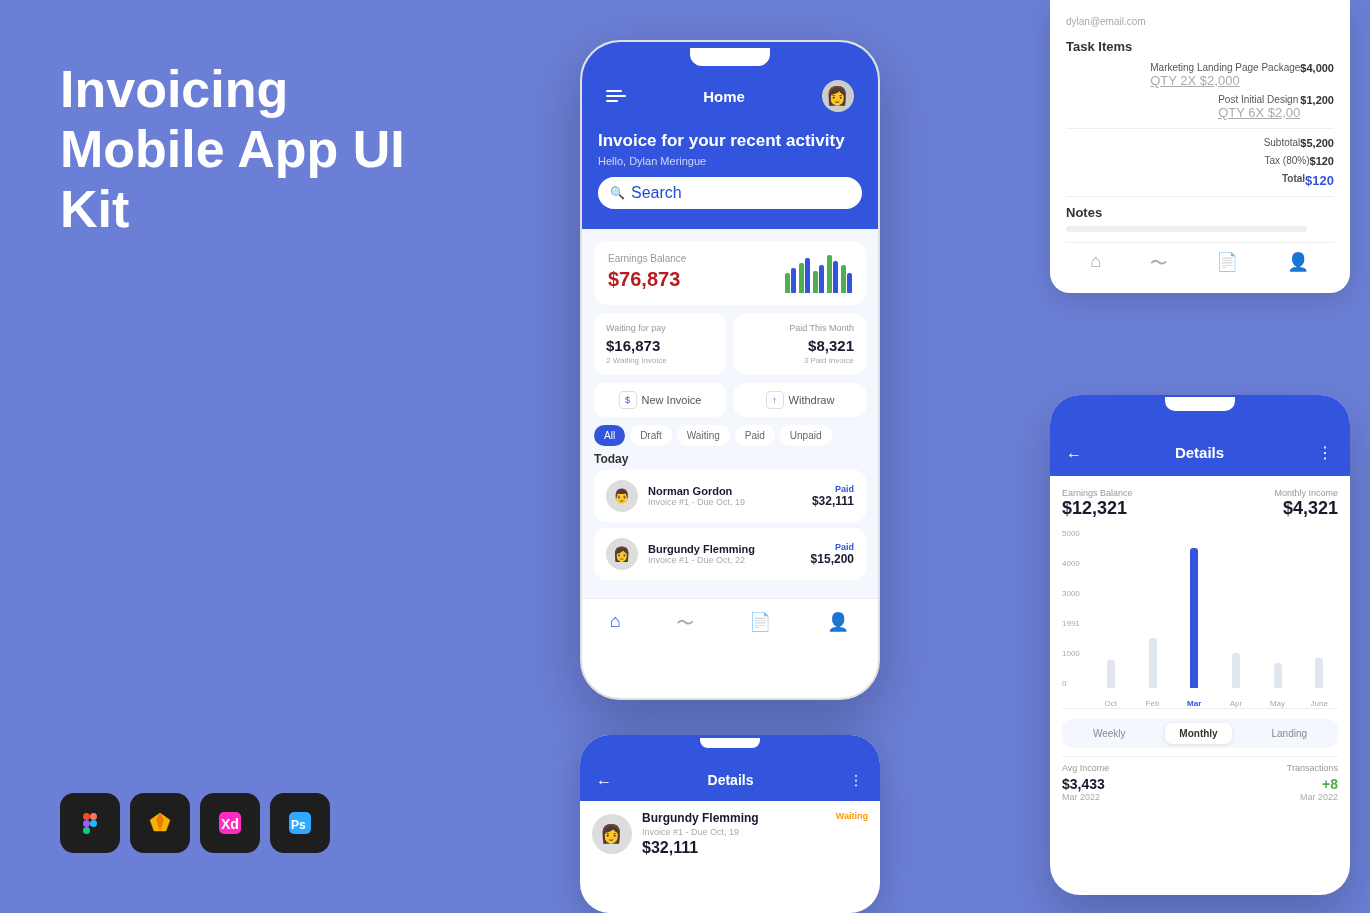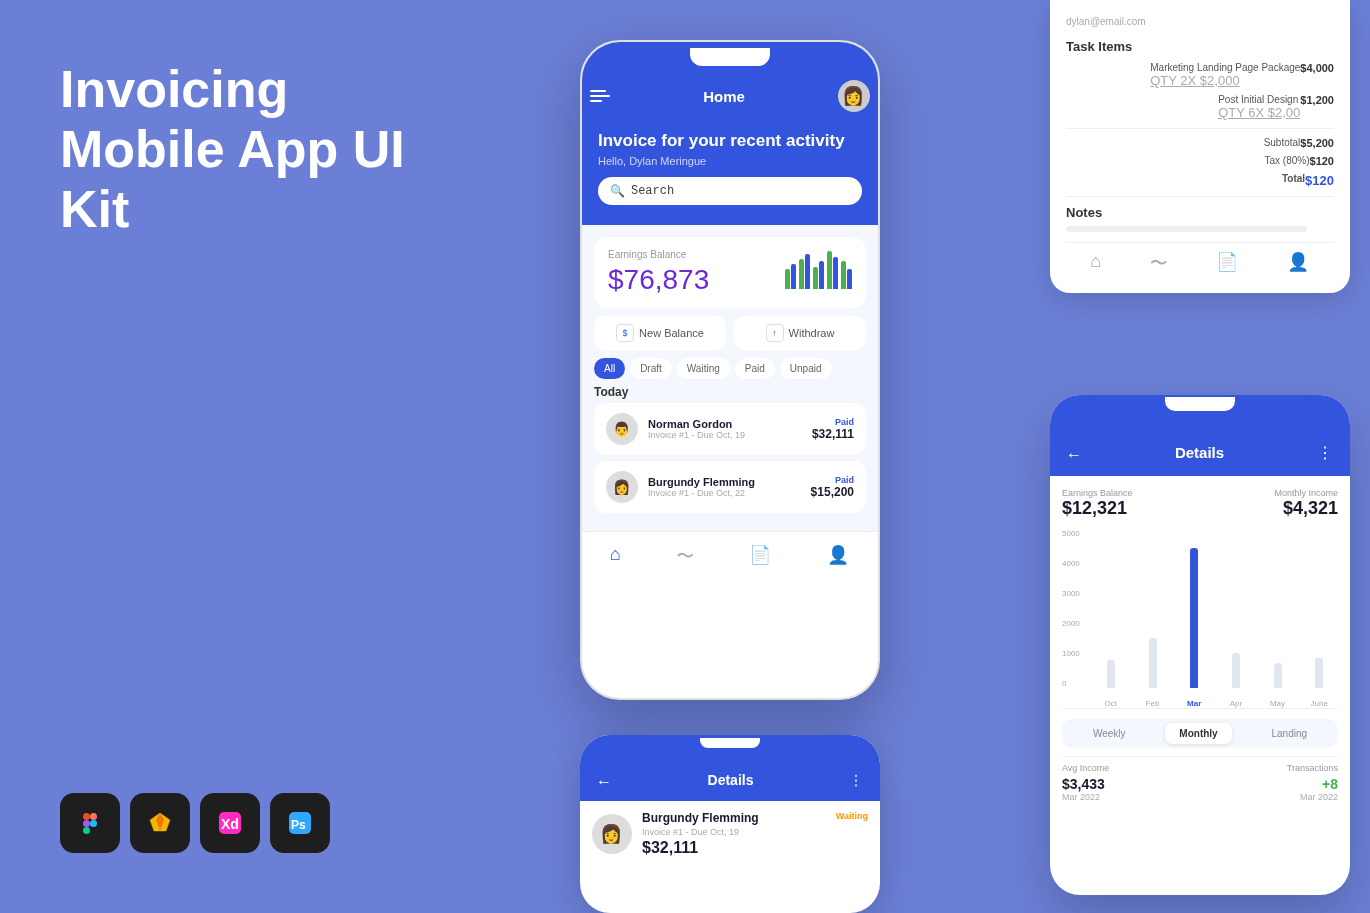--- a/index.html
+++ b/index.html
@@ -72,21 +72,21 @@
       justify-content: center;
     }
     .phone-notch {
       width: 80px;
       height: 18px;
       background: white;
       border-radius: 0 0 12px 12px;
     }
     .phone-header {
       background: #3355dd;
-      padding: 8px 8px 14px;
+      padding: 8px 24px 14px;
       display: flex;
       align-items: center;
       justify-content: space-between;
     }
     .phone-header-title {
       color: white;
       font-size: 15px;
       font-weight: 600;
       flex: 1;
       text-align: center;
@@ -138,23 +138,22 @@
       display: flex;
       align-items: center;
       gap: 6px;
       margin-top: 10px;
     }
     .search-icon-s {
       color: #aaa;
       font-size: 12px;
     }
     .search-placeholder {
-      color: #404040;
-      font-size: 12px;
-      font-family: Liberation Mono, monospace;
+      color: #1d4ed8;
+      font-size: 16px;
     }
 
     .phone-body {
       background: #f5f7ff;
       padding: 12px;
       flex: 1;
       overflow: hidden;
     }
 
     .earnings-card {
@@ -167,23 +166,23 @@
       display: flex;
       justify-content: space-between;
       align-items: flex-start;
     }
     .earnings-label {
       color: #999;
       font-size: 10px;
       margin-bottom: 4px;
     }
     .earnings-amount {
-      color: #6d28d9;
-      font-size: 28px;
-      font-weight: 400;
+      color: #b91c1c;
+      font-size: 20px;
+      font-weight: 700;
     }
     .bar-chart-mini {
       display: flex;
       align-items: flex-end;
       gap: 3px;
       height: 40px;
     }
     .bar-group {
       display: flex;
       gap: 1px;
@@ -720,25 +719,37 @@
               <div class="bar bar-blue" style="height:32px;"></div>
             </div>
           <div class="bar-group">
               <div class="bar bar-green" style="height:28px;"></div>
               <div class="bar bar-blue" style="height:20px;"></div>
             </div>
         </div>
       </div>
     </div>
 
+    <div class="stats-row">
+      <div class="stat-box">
+        <div class="stat-label">Waiting for pay</div>
+        <div class="stat-value">$16,873</div>
+        <div class="stat-sub">2 Waiting Invoice</div>
+      </div>
+      <div class="stat-box">
+        <div class="stat-label" style="text-align:right;">Paid This Month</div>
+        <div class="stat-value" style="text-align:right;">$8,321</div>
+        <div class="stat-sub" style="text-align:right;">3 Paid Invoice</div>
+      </div>
+    </div>
 
     <div class="action-row">
       <div class="action-btn">
         <div class="action-icon">$</div>
-        <span>New Balance</span>
+        <span>New Invoice</span>
       </div>
       <div class="action-btn">
         <div class="action-icon">↑</div>
         <span>Withdraw</span>
       </div>
     </div>
 
     <div class="filter-tabs">
       <div class="filter-tab filter-tab-active">All</div>
       <div class="filter-tab filter-tab-inactive">Draft</div>
@@ -847,21 +858,21 @@
         <div class="details-stat-label">Monthly Income</div>
         <div class="details-stat-value">$4,321</div>
       </div>
     </div>
 
     <div class="chart-area">
       <div class="y-labels">
         <span>5000</span>
         <span>4000</span>
         <span>3000</span>
-        <span>2000</span>
+        <span>1991</span>
         <span>1000</span>
         <span>0</span>
       </div>
       <div class="chart-bars-area">
         <div class="chart-col">
           <div class="chart-bar-item" style="height:28px;"></div>
         </div>
         <div class="chart-col">
           <div class="chart-bar-item" style="height:50px;"></div>
         </div>

